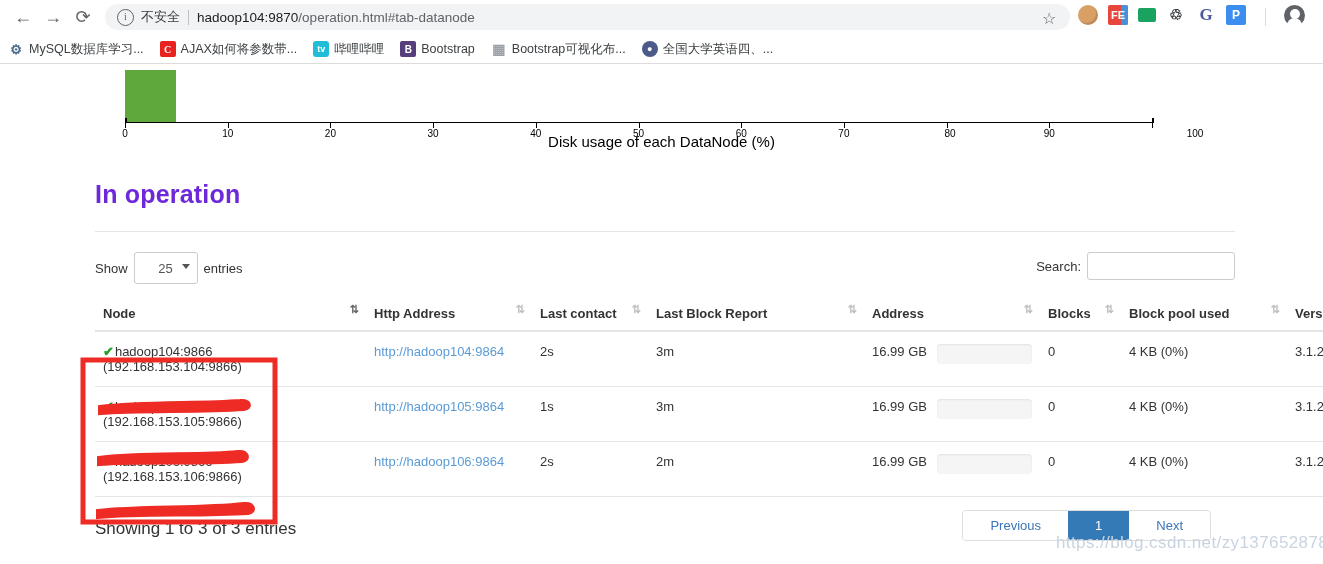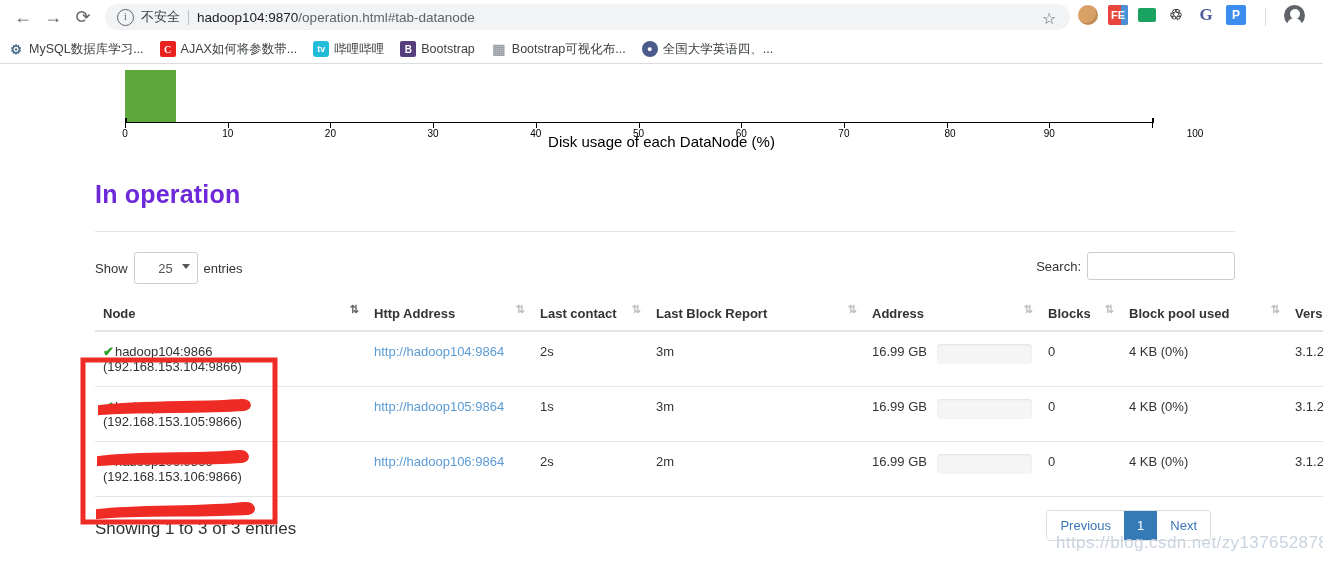--- a/index.html
+++ b/index.html
@@ -118,21 +118,21 @@
   .cap-cell { display: flex; align-items: flex-start; gap: 10px; }
   .cap-text { white-space: nowrap; }
   .pbar { width: 120px; height: 20px; background: #f5f5f5; border-radius: 4px; overflow: hidden;
           box-shadow: inset 0 1px 2px rgba(0,0,0,.08); }
   .pbar-fill { height: 100%; background: #5cb85c; }
 
   .tbl-footer { margin-top: 14px; height: 38px; position: relative; }
   .showing { position: absolute; left: 0; top: 8px; font-size: 17px; color: #333; }
   .pager { position: absolute; right: 24px; top: -1px; display: flex; border: 1px solid #ddd;
            border-radius: 4px; overflow: hidden; background: #fff; }
-  .pg { padding: 7px 13px; font-size: 13px; color: #3a76b8; background: #fff; white-space: nowrap; }
+  .pg { padding: 7px 27px; font-size: 13px; color: #3a76b8; background: #fff; white-space: nowrap; }
   .pg.active { background: #337ab7; color: #fff; }
 
   
   .annot { position: absolute; left: 0; top: 0; width: 1323px; height: 564px; pointer-events: none; }
   .watermark { position: absolute; left: 1056px; top: 533px; font-size: 17px; color: #c9d4e0;
                white-space: nowrap; letter-spacing: .4px; }
 </style>
 </head>
 <body>
 

